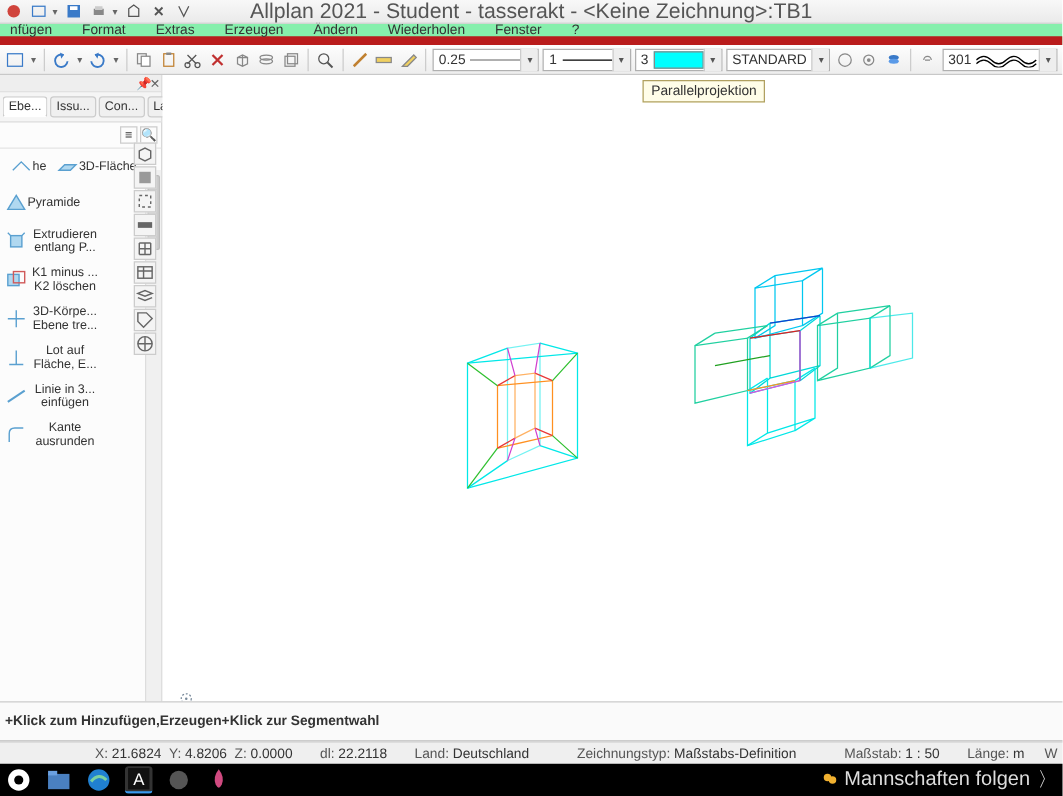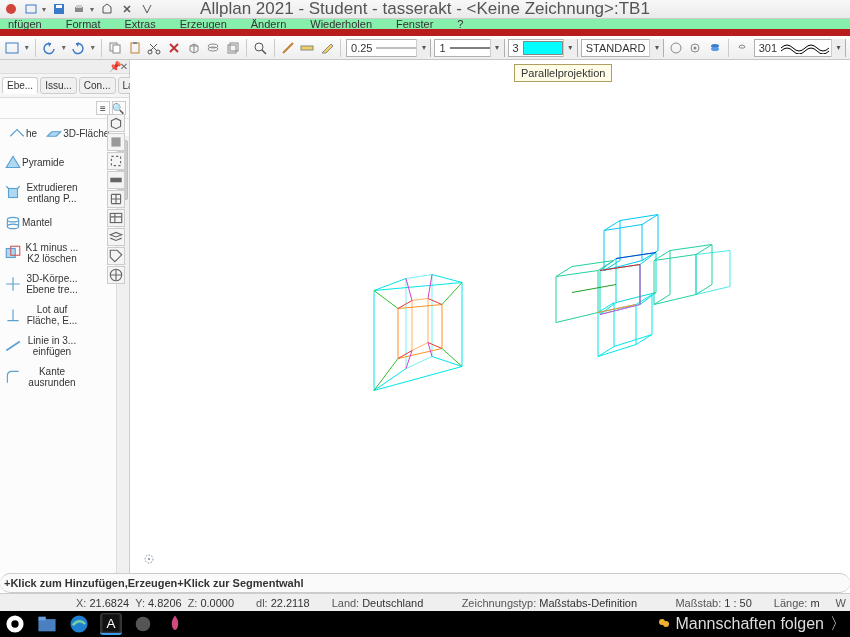--- a/index.html
+++ b/index.html
@@ -48,21 +48,21 @@
   .iconcol { position:absolute; left:107px; top:114px; width:18px; display:flex; flex-direction:column; gap:1px; }
   .iconcol .ci { width:18px; height:18px; border:1px solid #ccc; background:#f4f4f4; display:flex; align-items:center; justify-content:center; font-size:10px; }
 
   
   .canvas { position:absolute; left:130px; right:0; top:60px; bottom:64px; background:#fff; }
   .canvas svg { width:100%; height:100%; }
   .tooltip { position:absolute; left:514px; top:64px; background:#fffde8; border:1px solid #b0a060; padding:2px 6px; font-size:11px; }
   .mini-ico { position:absolute; left:143px; top:553px; width:12px; height:12px; }
 
   
-  .prompt { position:absolute; left:0; right:0; bottom:44px; height:20px; background:#fafafa; border-top:1px solid #ccc; border-bottom:1px solid #ccc; display:flex; align-items:center; padding-left:4px; font-size:11px;border-radius:10px; }
+  .prompt { position:absolute; left:0; right:0; bottom:44px; height:32px; background:#fafafa; border-top:1px solid #ccc; border-bottom:1px solid #ccc; display:flex; align-items:center; padding-left:4px; font-size:11px; }
   .prompt b { font-weight:bold; }
 
   
   .status { position:absolute; left:0; right:0; bottom:26px; height:18px; background:#efefef; border-top:1px solid #ccc; display:flex; align-items:center; font-size:11px; padding:0 4px; gap:6px; }
   .status .cell { display:flex; gap:3px; }
   .status .lbl { color:#555; }
   .status .spacer { flex:1; }
 
   
   .taskbar { position:absolute; left:0; right:0; bottom:0; height:26px; background:#000; display:flex; align-items:center; padding:0 4px; gap:10px; }
@@ -325,30 +325,20 @@
           <svg viewBox="0 0 16 16">
             <rect x="4" y="4" width="8" height="8" fill="#b0d8f0" stroke="#5aa0d0"></rect>
             <path d="M4 4 L2 2 M12 4 L14 2" stroke="#5aa0d0"></path>
           </svg>
         </span>
         <span class="lbl">Extrudieren entlang P...</span>
       </div>
     <div class="tool-item">
         <span class="ico">
           <svg viewBox="0 0 16 16">
-            <ellipse cx="8" cy="5" rx="5" ry="2" fill="none" stroke="#5aa0d0"></ellipse>
-            <path d="M3 5 L3 11 M13 5 L13 11" stroke="#5aa0d0"></path>
-            <ellipse cx="8" cy="11" rx="5" ry="2" fill="none" stroke="#5aa0d0"></ellipse>
-          </svg>
-        </span>
-        <span class="lbl">Mantel</span>
-      </div>
-    <div class="tool-item">
-        <span class="ico">
-          <svg viewBox="0 0 16 16">
             <rect x="2" y="4" width="8" height="8" fill="#b0d8f0" stroke="#5aa0d0"></rect>
             <rect x="6" y="2" width="8" height="8" fill="none" stroke="#d05a5a"></rect>
           </svg>
         </span>
         <span class="lbl">K1 minus ... K2 löschen</span>
       </div>
     <div class="tool-item">
         <span class="ico">
           <svg viewBox="0 0 16 16">
             <path d="M2 8 L14 8 M8 2 L8 14" stroke="#5aa0d0"></path>

